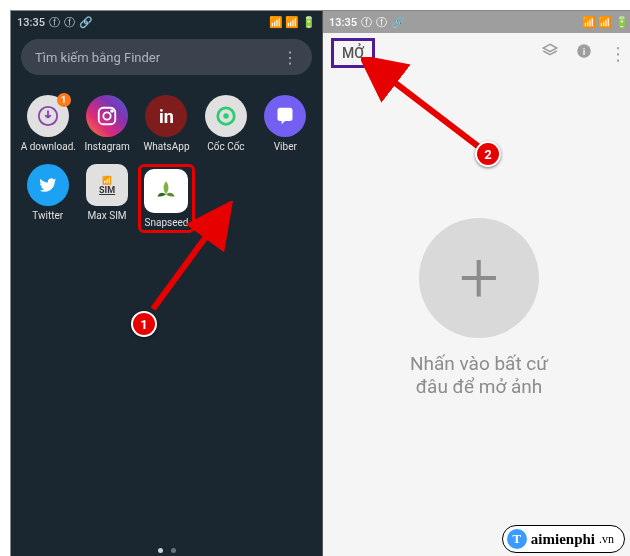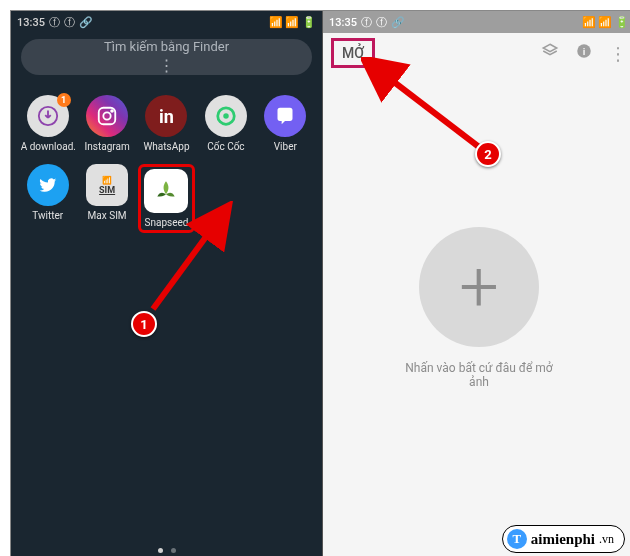--- a/index.html
+++ b/index.html
@@ -49,21 +49,20 @@
     
     .search-pill {
       margin:6px 10px;
       height:36px;
       background:#3a434d;
       border-radius:18px;
       display:flex;
       align-items:center;
       justify-content:space-between;
       padding:0 14px;
-      flex-direction:column;
     }
     .search-text { color:#aeb4bb; font-size:13px; }
     .search-more { color:#aeb4bb; font-size:16px; }
 
     
     .app-grid {
       display:grid;
       grid-template-columns: repeat(5, 1fr);
       gap:12px 2px;
       padding:14px 8px 0 8px;
@@ -145,21 +144,21 @@
 
     
     .rt-bar {
       height:40px;
       display:flex;
       align-items:center;
       justify-content:space-between;
       padding:0 8px;
     }
     .rt-open {
-      border:3px solid #be185d;
+      border:3px solid #4c1d95;
       padding:4px 8px;
       color:#555;
       font-size:14px;
       font-weight:500;
     }
     .rt-icons { display:flex; align-items:center; gap:16px; color:#999; }
 
     .big-plus {
       position:absolute;
       left:50%;
@@ -176,21 +175,21 @@
       align-items:center;
       justify-content:center;
       margin:0 auto 14px auto;
     }
     .plus-circle span {
       font-size:70px;
       color:#8c8c8c;
       line-height:1;
       font-weight:300;
     }
-    .plus-text { color:#8c8c8c; font-size:12px; }
+    .plus-text { color:#8c8c8c; font-size:19px; }
 
     .page-dots {
       position:absolute;
       bottom:8px;
       left:50%;
       transform:translateX(-50%);
       display:flex;
       gap:8px;
     }
     .dot { width:5px; height:5px; border-radius:50%; background:#6a7278; }

